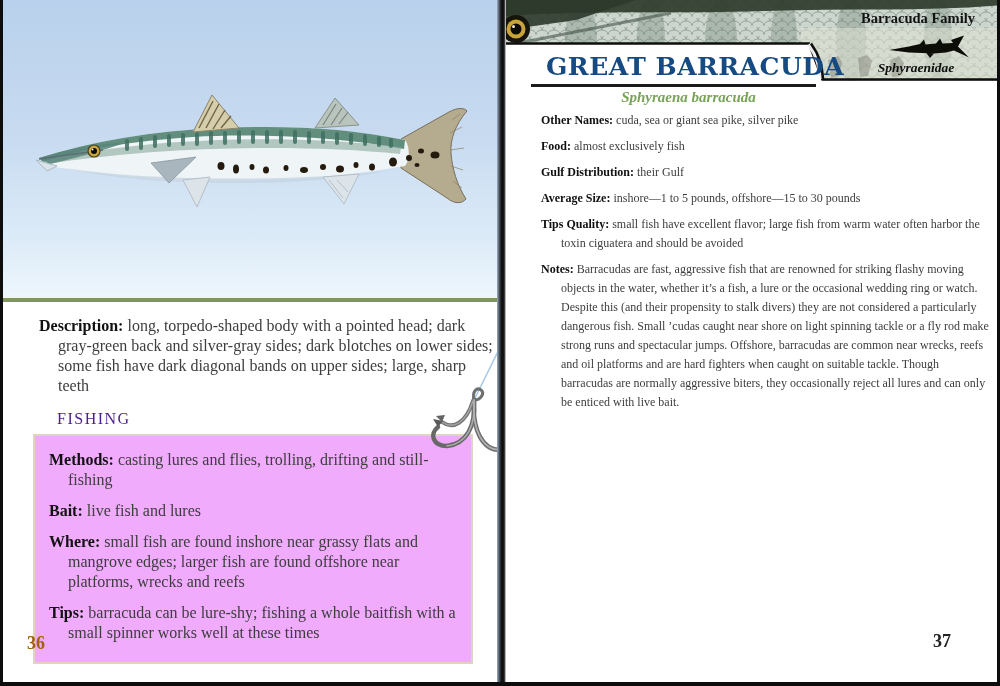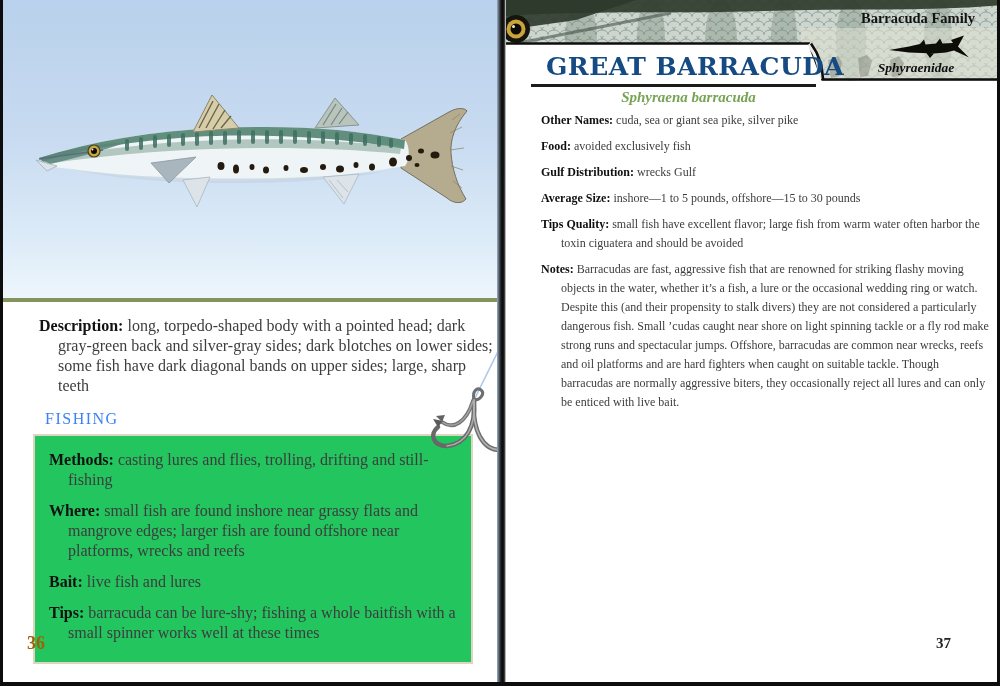--- a/index.html
+++ b/index.html
@@ -38,30 +38,30 @@
     line-height: 20px;
     padding-left: 19px;
     text-indent: -19px;
     margin-bottom: 9px;
   }
   .hang b { color: #111; }
 
   .fishing-header {
     font-size: 16px;
     letter-spacing: 1.5px;
-    color: #3b82f6;
-    margin: 14px 0 6px 6px;
+    color: #4c1d95;
+    margin: 14px 0 6px 18px;
   }
 
   .fishing-box {
     position: relative;
     margin-left: -6px;
     width: 440px;
     border: 2px solid #ddd5c0;
-    background: #22c55e;
+    background: #f0abfc;
     padding: 14px 14px 8px 14px;
   }
   .fishing-box .hang { margin-bottom: 11px; }
 
   .hook-wrap {
     position: absolute; right: 0; top: 297px;
     width: 118px; height: 180px;
     pointer-events: none;
   }
 
@@ -117,21 +117,21 @@
     font-size: 12px;
     line-height: 19px;
     padding-left: 20px;
     text-indent: -20px;
     margin-bottom: 7px;
   }
   .spec b { color: #101010; }
 
   .page-num-right {
     position: absolute; right: 52px; bottom: 30px;
-    font-weight: bold; font-size: 15px; color: #222;
+    font-weight: bold; font-size: 18px; color: #222;
   }
 </style>
 </head>
 <body>
 
 <div id="spread">
 
   <div class="left-page">
 
     <div class="illustration">
@@ -210,22 +210,22 @@
       </svg>
     </div>
 
     <div class="left-body">
       <p class="hang"><b>Description:</b> <span>long, torpedo-shaped body with a pointed head; dark gray-green back and silver-gray sides; dark blotches on lower sides; some fish have dark diagonal bands on upper sides; large, sharp teeth</span></p>
 
       <div class="fishing-header">FISHING</div>
 
       <div class="fishing-box">
         <p class="hang"><b>Methods:</b> <span>casting lures and flies, trolling, drifting and still-fishing</span></p>
+        <p class="hang"><b>Bait:</b> <span>live fish and lures</span></p>
         <p class="hang"><b>Where:</b> <span>small fish are found inshore near grassy flats and mangrove edges; larger fish are found offshore near platforms, wrecks and reefs</span></p>
-        <p class="hang"><b>Bait:</b> <span>live fish and lures</span></p>
         <p class="hang"><b>Tips:</b> <span>barracuda can be lure-shy; fishing a whole baitfish with a small spinner works well at these times</span></p>
       </div>
     </div>
 
     <div class="hook-wrap">
       <svg width="118" height="180" viewBox="0 0 118 180">
         <path d="M116,4 L67,103" stroke="#a9c9e9" stroke-width="1.6" fill="none"></path>
         <g fill="none" stroke-linecap="round">
           <path d="M67,103 C65,94 70,90 74,93 C78,96 74,103 67,103" stroke="#6f6f6f" stroke-width="3"></path>
           <path d="M67,103 C69,130 59,147 40,149 C26,149 22,137 31,130" stroke="#686868" stroke-width="4.5"></path>
@@ -304,22 +304,22 @@
       </svg>
       <div class="title-block">
         <div class="page-title">GREAT BARRACUDA</div>
         <hr class="title-rule">
         <div class="scientific-name">Sphyraena barracuda</div>
       </div>
     </div>
 
     <div class="right-body">
       <p class="spec"><b>Other Names:</b> <span>cuda, sea or giant sea pike, silver pike</span></p>
-      <p class="spec"><b>Food:</b> <span>avoided exclusively fish</span></p>
-      <p class="spec"><b>Gulf Distribution:</b> <span>wrecks Gulf</span></p>
+      <p class="spec"><b>Food:</b> <span>almost exclusively fish</span></p>
+      <p class="spec"><b>Gulf Distribution:</b> <span>their Gulf</span></p>
       <p class="spec"><b>Average Size:</b> <span>inshore—1 to 5 pounds, offshore—15 to 30 pounds</span></p>
       <p class="spec"><b>Tips Quality:</b> <span>small fish have excellent flavor; large fish from warm water often harbor the toxin ciguatera and should be avoided</span></p>
       <p class="spec"><b>Notes:</b> <span>Barracudas are fast, aggressive fish that are renowned for striking flashy moving objects in the water, whether it’s a fish, a lure or the occasional wedding ring or watch. Despite this (and their propensity to stalk divers) they are not considered a particularly dangerous fish. Small ’cudas caught near shore on light spinning tackle or a fly rod make strong runs and spectacular jumps. Offshore, barracudas are common near wrecks, reefs and oil platforms and are hard fighters when caught on suitable tackle. Though barracudas are normally aggressive biters, they occasionally reject all lures and can only be enticed with live bait.</span></p>
     </div>
 
     <div class="page-num-right">37</div>
   </div>
 
 </div>
 

